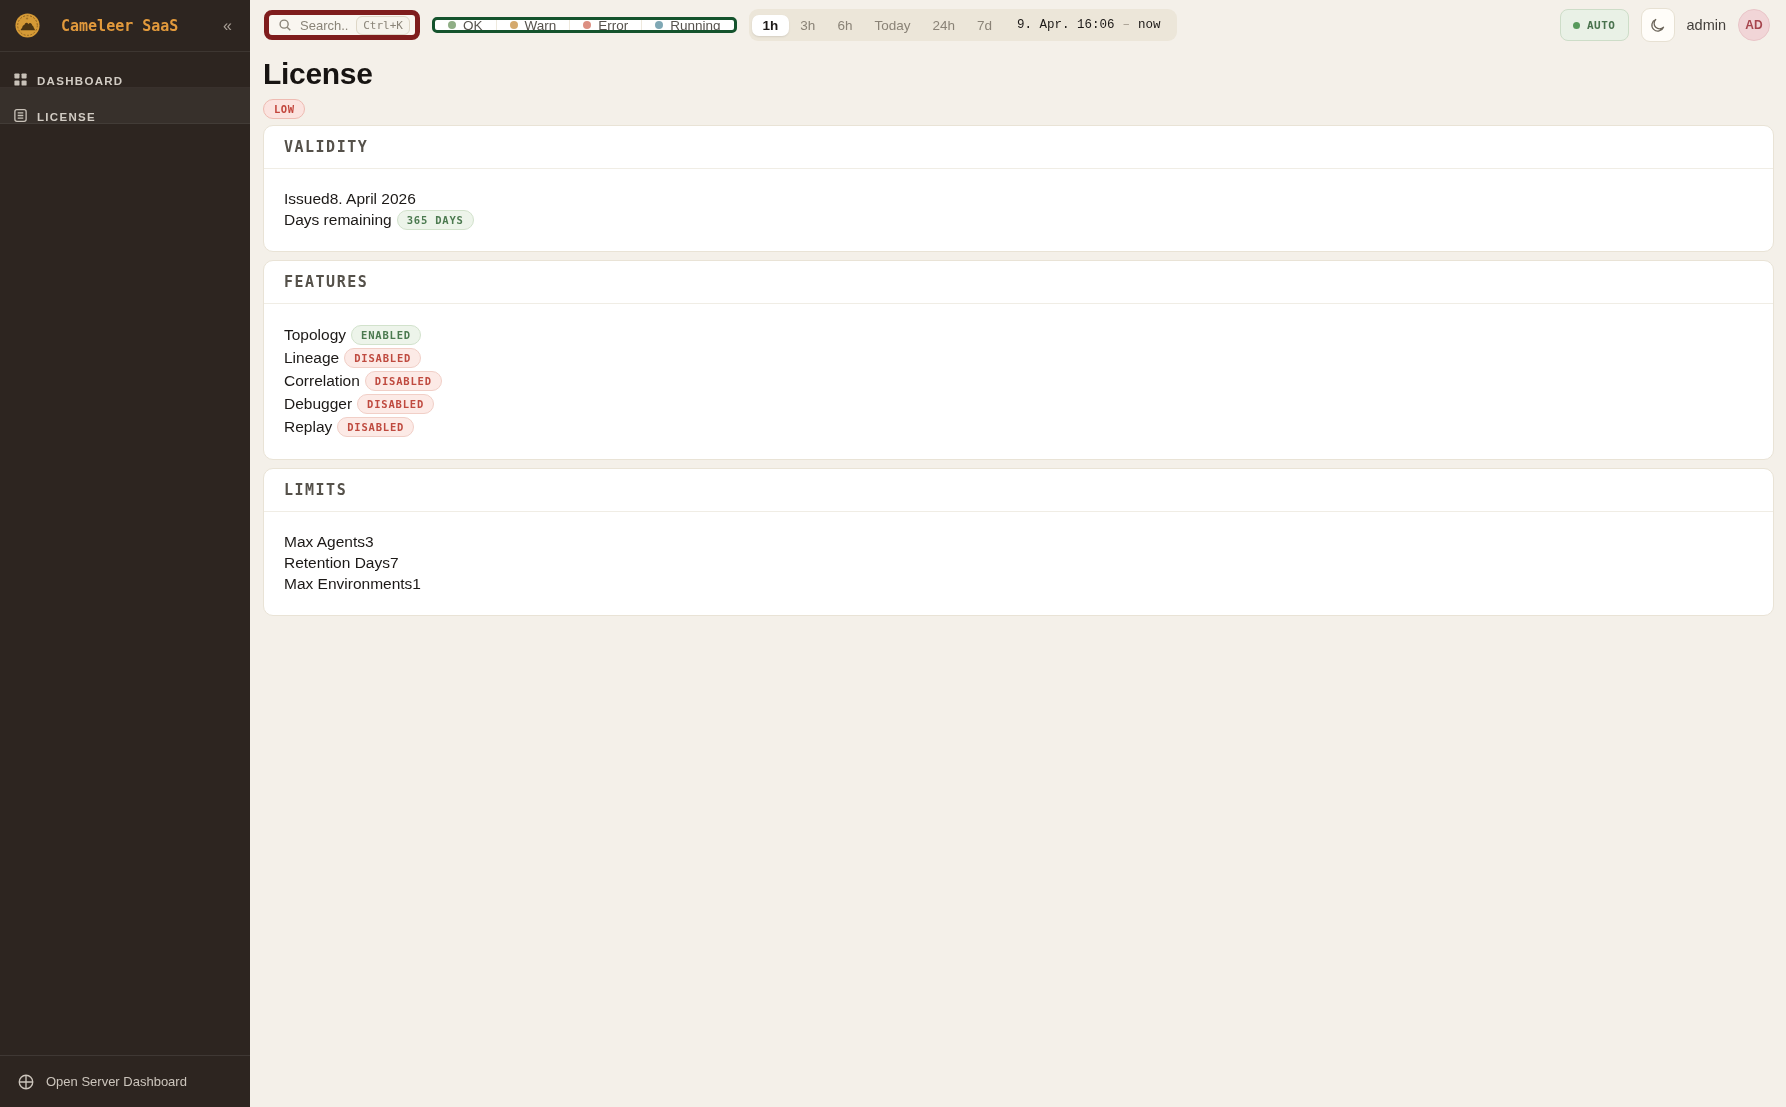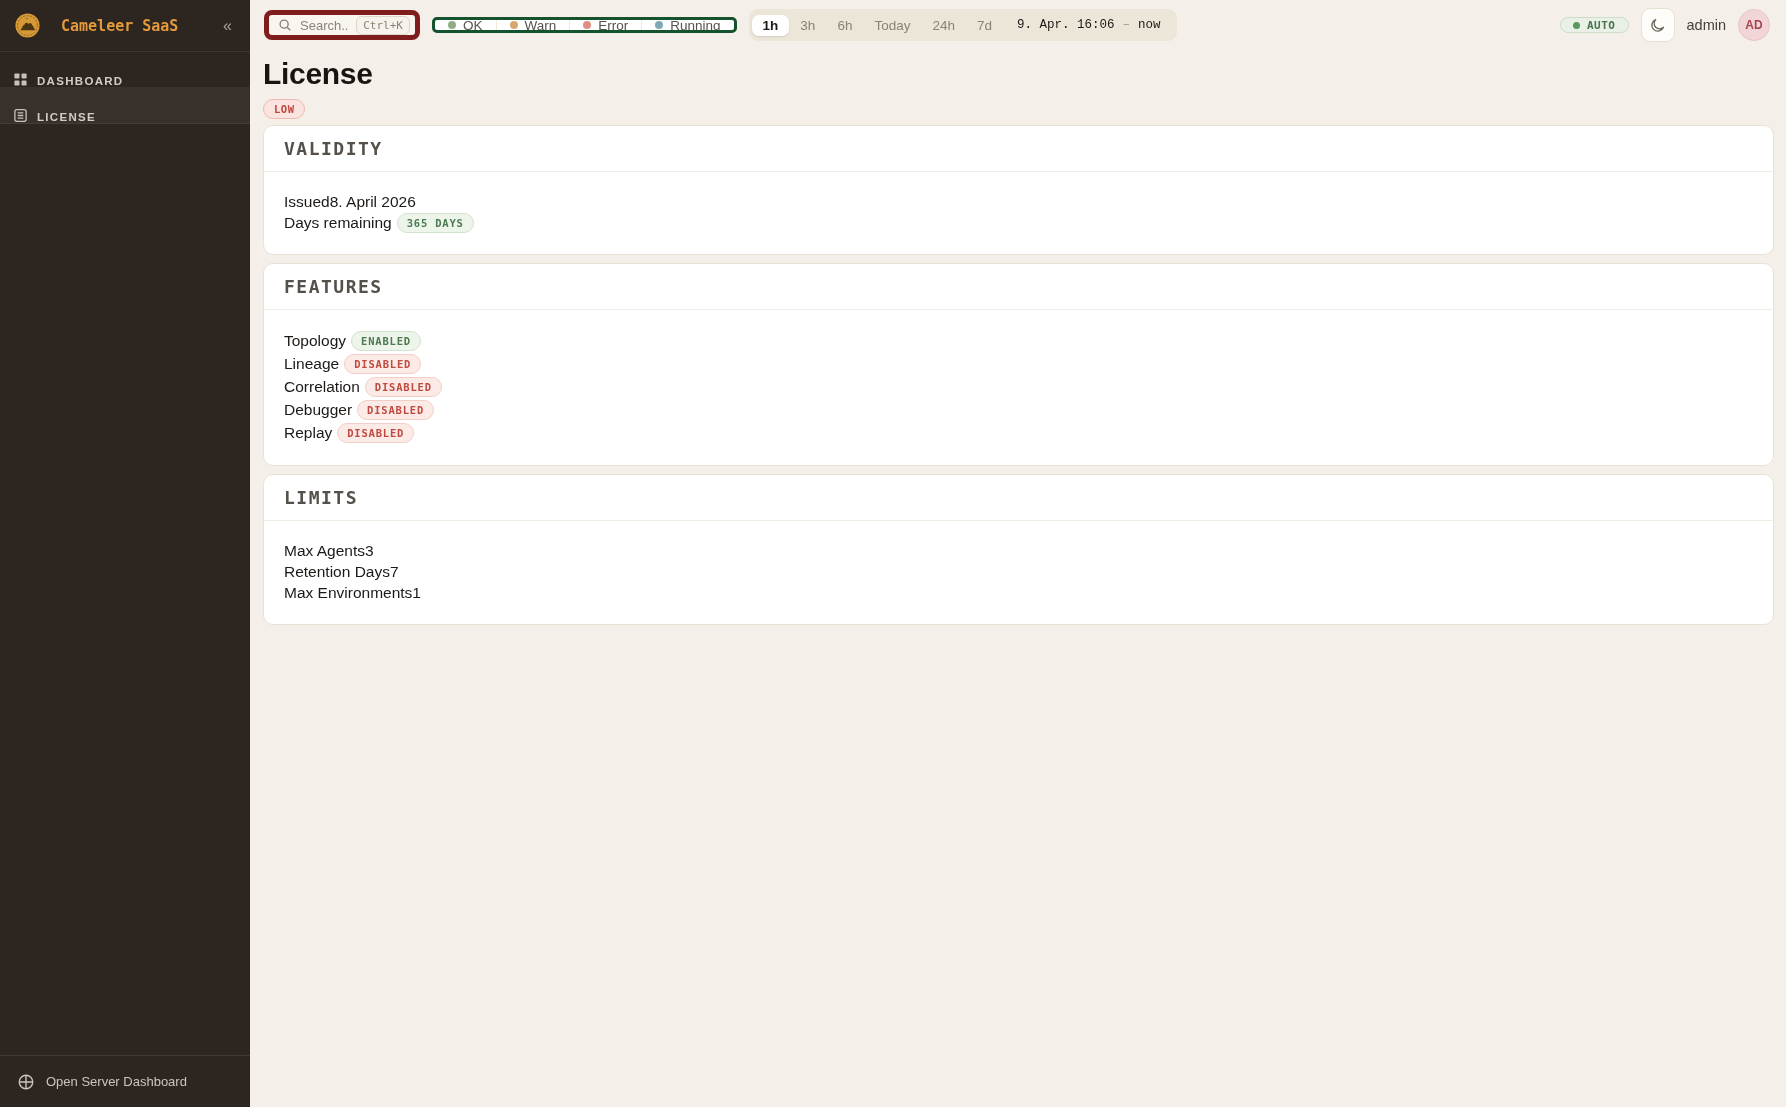--- a/index.html
+++ b/index.html
@@ -99,21 +99,21 @@
     box-shadow:0 1px 2px rgba(0,0,0,0.10);
   }
   .time-display {
     display:flex; align-items:center; gap:8px; padding:0 13px 0 14px;
     font-family:Liberation Mono, monospace; font-size:12.5px; color:#1c1917;
     white-space:nowrap;
   }
   .time-sep { color:#a49c8f; }
   .spacer { flex:1; }
   .auto-badge {
-    display:flex; align-items:center; gap:7px; height:16px; padding:0 12px;
+    display:flex; align-items:center; gap:7px; height:32px; padding:0 12px;
     background:#e9f1e6; border:1px solid #cdddc8; border-radius:8px;
     font-family:"DejaVu Sans Mono", monospace; font-size:11px; font-weight:bold;
     letter-spacing:0.5px; color:#49724d; cursor:pointer;
   }
   .auto-dot { width:7px; height:7px; border-radius:50%; background:#579a5c; }
   .icon-btn {
     width:34px; height:34px; flex-shrink:0;
     background:#fffdf9; border:1px solid #e7e1d3; border-radius:9px;
     display:flex; align-items:center; justify-content:center;
     color:#6b6459; cursor:pointer;
@@ -139,21 +139,21 @@
     padding:3px 10px;
   }
   .card {
     background:#ffffff; border:1px solid #e9e3d6; border-radius:10px;
     margin-top:8px;
   }
   .card:first-of-type { margin-top:6px; }
   .card-header {
     padding:12px 20px;
     font-family:"DejaVu Sans Mono", monospace;
-    font-size:18px; font-weight:bold; letter-spacing:1.5px; color:#55514a;
+    font-size:15px; font-weight:bold; letter-spacing:1.5px; color:#55514a;
     border-bottom:1px solid #f0ede5;
   }
   .card-body { padding:19px 20px 21px; }
   .row {
     display:flex; align-items:center;
     min-height:21px; font-size:15.5px; color:#1c1917;
   }
   .rows-badged .row { min-height:23px; }
   .badge {
     font-family:"DejaVu Sans Mono", monospace; font-size:10.5px; font-weight:bold;

